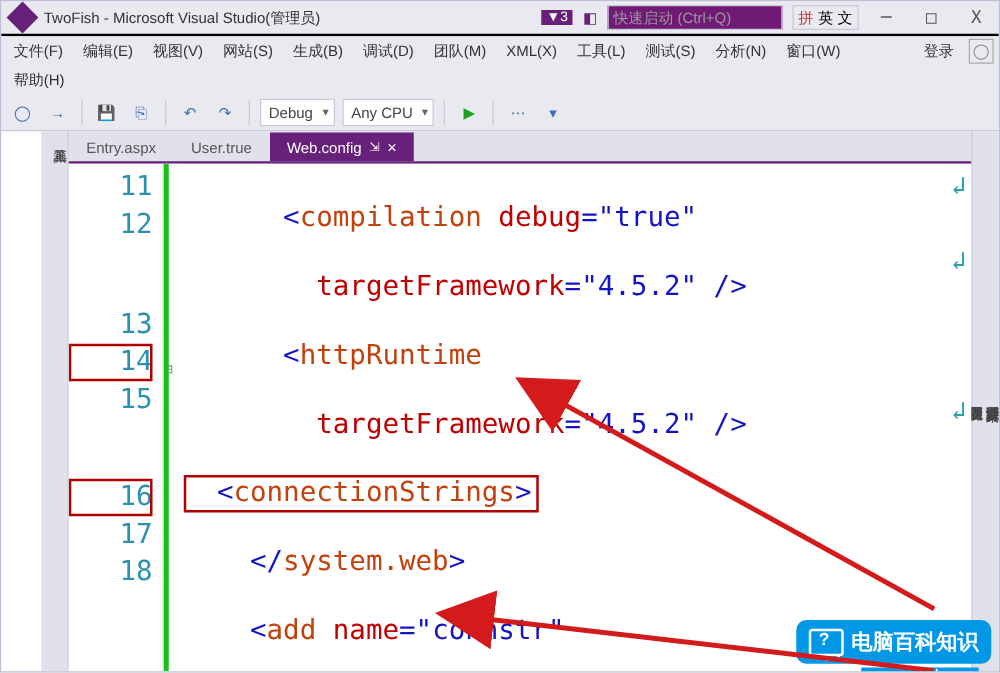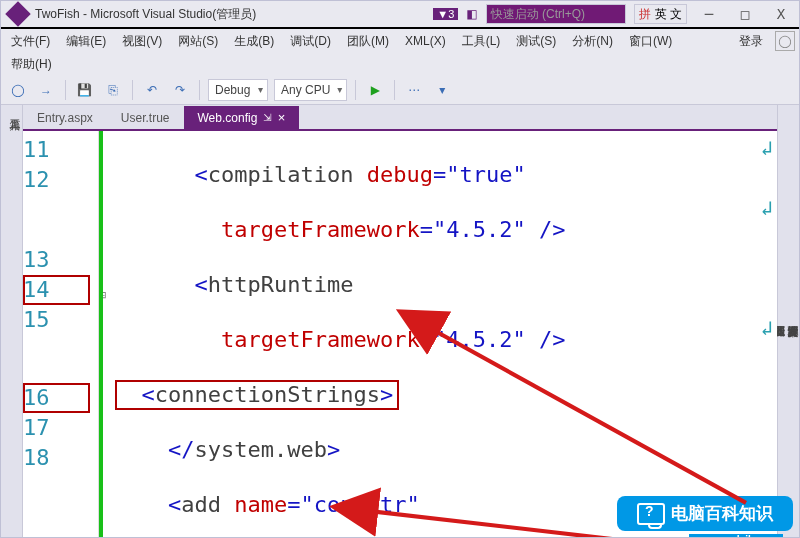--- a/index.html
+++ b/index.html
@@ -88,20 +88,21 @@
   .combo::after {
     content:"▾"; position:absolute; right:4px; color:#666; font-size:10px;
   }
 
   
   .doc-area {
     display:flex;
     height: calc(100% - 28px - 24px - 22px - 30px);
     background:#fff;
     position:relative;
+    padding-left:32px;
   }
   .vert-tab {
     width:22px;
     background:#e1e1ec;
     color:#444;
     writing-mode: vertical-rl;
     text-orientation: upright;
     font-size:11px;
     display:flex;
     justify-content:flex-start;
@@ -145,20 +146,21 @@
     flex:1;
     display:flex;
     font-family: Consolas, monospace;
     font-size:22px;
     overflow:hidden;
     position:relative;
     background:#fff;
   }
   .gutter {
     width:76px;
+    text-align:right;
     padding:4px 8px 0 0;
     color:#2b91af;
     background:#fff;
     border-right:1px solid #ddd;
     position:relative;
   }
   .gutter .ln { height:30px; line-height:30px; }
   .gutter .ln.framed {
     outline:2px solid #b00000;
     outline-offset:-2px;
@@ -177,21 +179,21 @@
   }
   .fold-mark { position:absolute; line-height:1; }
   .code {
     flex:1;
     padding:4px 0 0 0;
     white-space:pre;
     position:relative;
     color:#000;
   }
   .code .cl { height:30px; line-height:30px; }
-  .tok-tag { color:#404040; }
+  .tok-tag { color:#c2410c; }
   .tok-attr { color:#c00000; }
   .tok-str { color:#1414c4; }
   .tok-punct { color:#1414c4; }
   .framed-line {
     outline:2px solid #b00000;
     outline-offset:-2px;
     display:inline-block;
     padding-right:6px;
   }
 
@@ -202,21 +204,21 @@
   
   .arrows {
     position:absolute; inset:0; pointer-events:none; z-index:50;
   }
 
   
   .watermark {
     position:absolute; right:6px; bottom:6px;
     display:flex; align-items:center; gap:6px;
     background:#0098e6; color:#fff;
-    padding:6px 20px; border-radius:8px;
+    padding:6px 10px; border-radius:8px;
     font-size:17px; font-weight:bold;
   }
   .watermark .sub {
     position:absolute; right:10px; bottom:-14px; font-size:10px;
     color:#fff; background:#0098e6; padding:0 4px; border-radius:0 0 6px 6px;
   }
   .watermark .mon {
     width:28px; height:22px; border:2px solid #fff; border-radius:3px;
     position:relative;
   }

